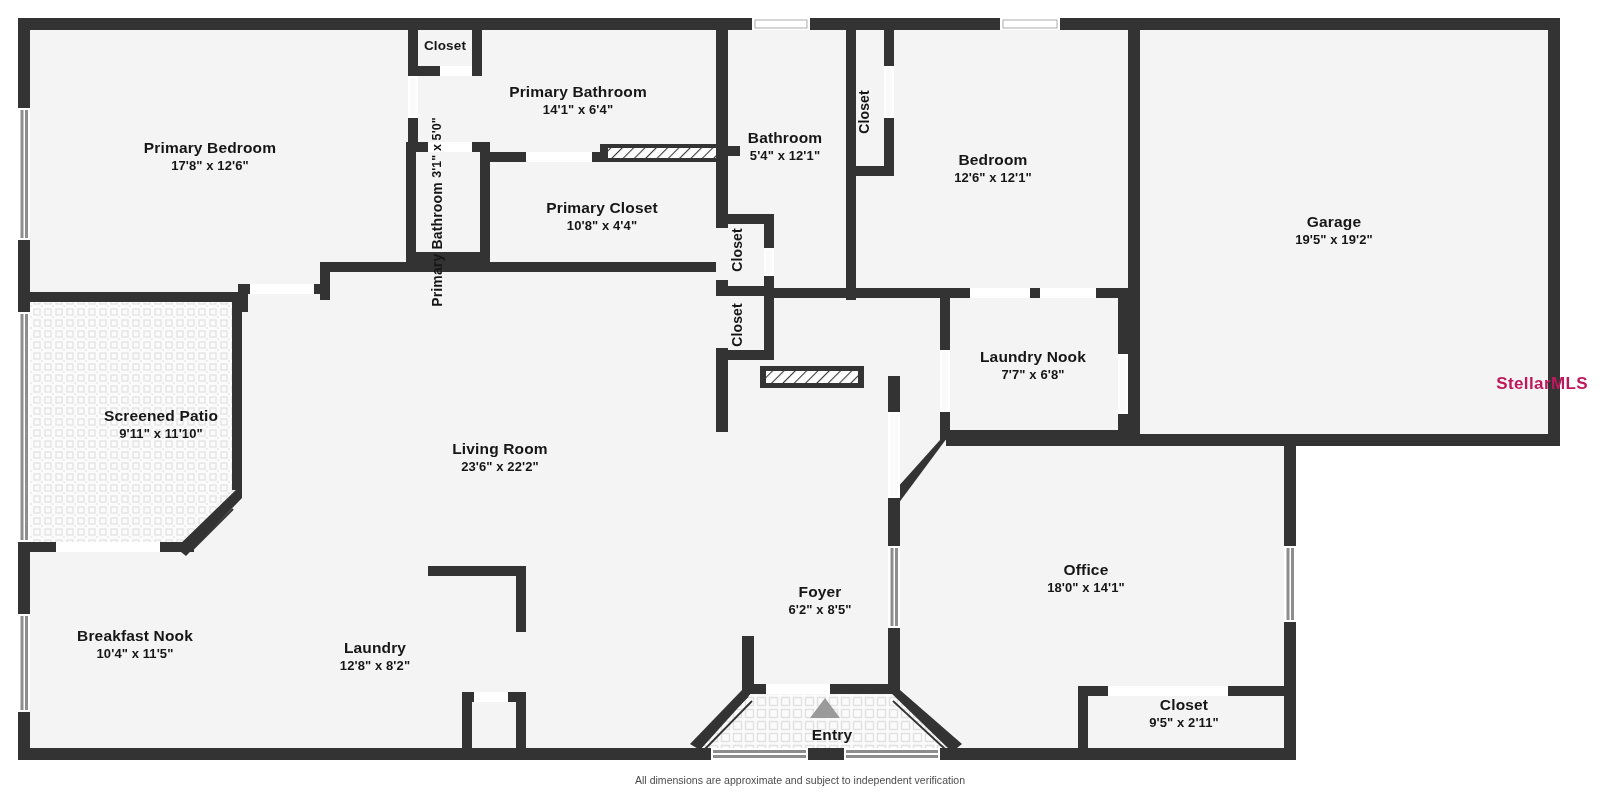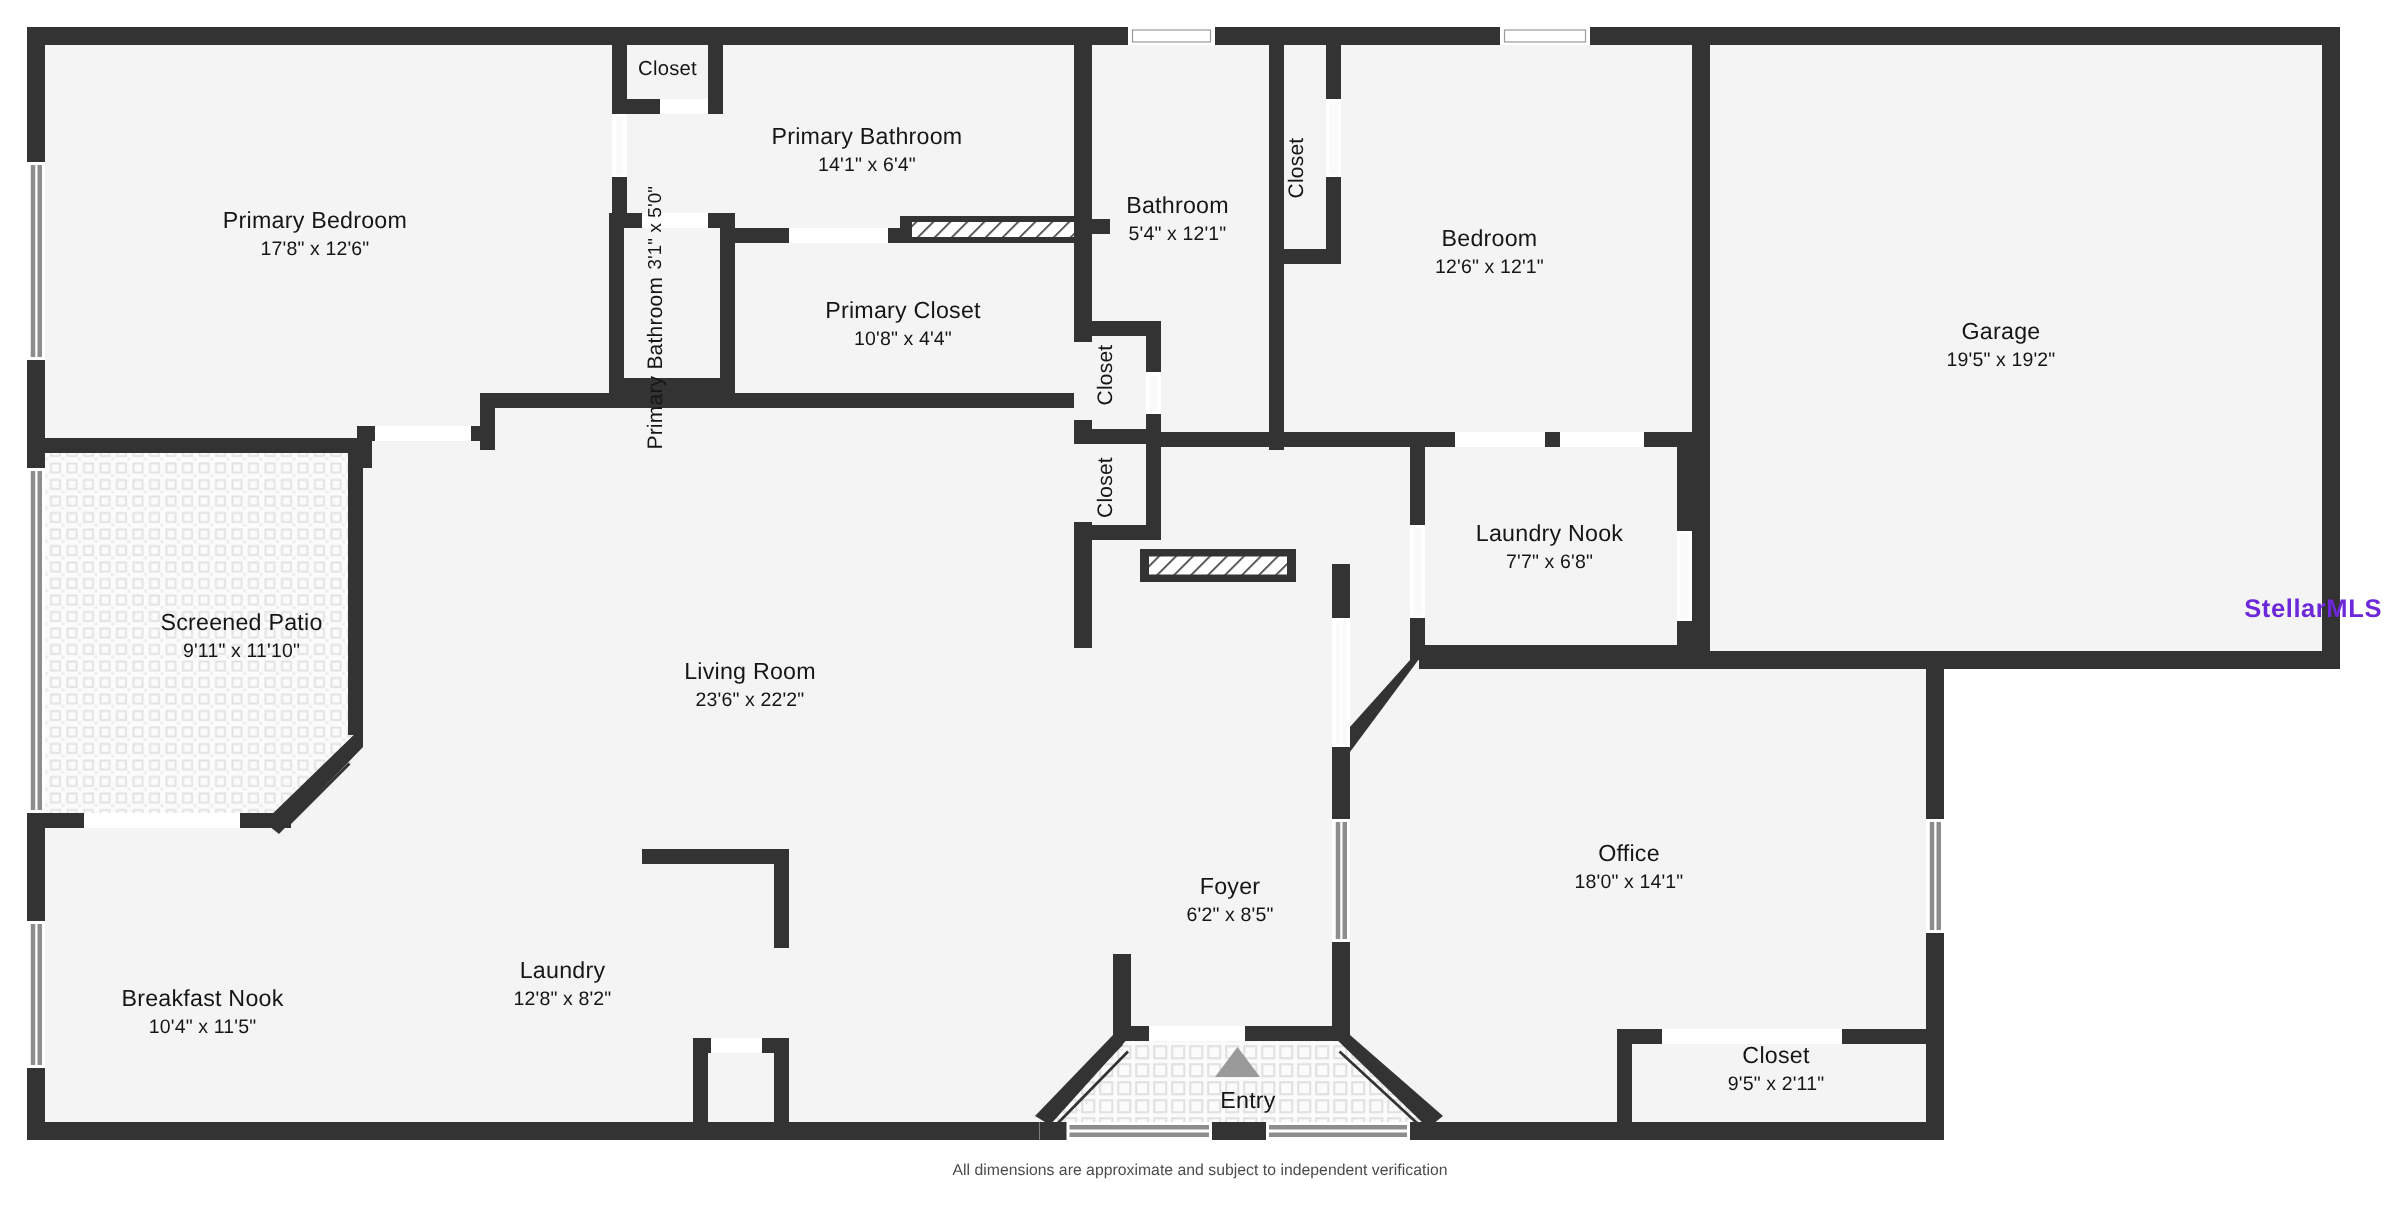--- a/index.html
+++ b/index.html
@@ -24,21 +24,21 @@
     position: absolute;
     left: 0; top: 0;
     width: 1600px;
     height: 805px;
     display: block;
   }
   .room-label {
     position: absolute;
     text-align: center;
     color: #161616;
-    font-weight: normal;
+    font-weight: bold;
     line-height: 1.18;
     white-space: nowrap;
     pointer-events: none;
     transform: translate(-50%, -50%);
   }
   .room-label .rname {
     display: block;
     font-size: 15.5px;
     letter-spacing: 0.15px;
   }
@@ -62,24 +62,24 @@
     width: 1600px;
     top: 774px;
     text-align: center;
     font-size: 10.5px;
     color: #4b4b4b;
     letter-spacing: 0.02px;
   }
   .watermark {
     position: absolute;
     right: 12px;
-    top: 396px;
+    top: 374px;
     font-size: 17px;
     font-weight: bold;
-    color: #6d28d9;
+    color: #be185d;
     letter-spacing: 0.4px;
     user-select: none;
     pointer-events: none;
   }
 </style>
 </head>
 <body>
 
 <div id="plan-root">
 
@@ -395,21 +395,21 @@
     <div class="room-label" style="left:1086px; top:578px;">
       <span class="rname">Office</span>
       <span class="rdim">18'0" x 14'1"</span>
     </div>
 
     <div class="room-label" style="left:820px; top:600px;">
       <span class="rname">Foyer</span>
       <span class="rdim">6'2" x 8'5"</span>
     </div>
 
-    <div class="room-label" style="left:135px; top:675px;">
+    <div class="room-label" style="left:135px; top:644px;">
       <span class="rname">Breakfast Nook</span>
       <span class="rdim">10'4" x 11'5"</span>
     </div>
 
     <div class="room-label" style="left:375px; top:656px;">
       <span class="rname">Laundry</span>
       <span class="rdim">12'8" x 8'2"</span>
     </div>
 
     <div class="room-label" style="left:1184px; top:713px;">

